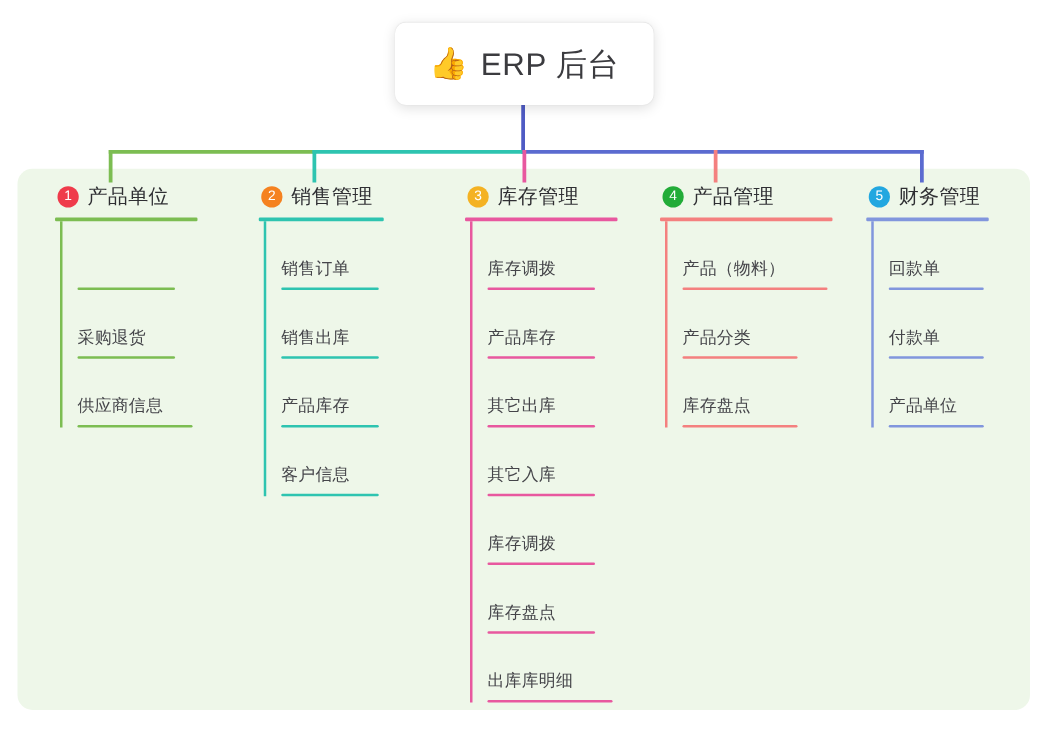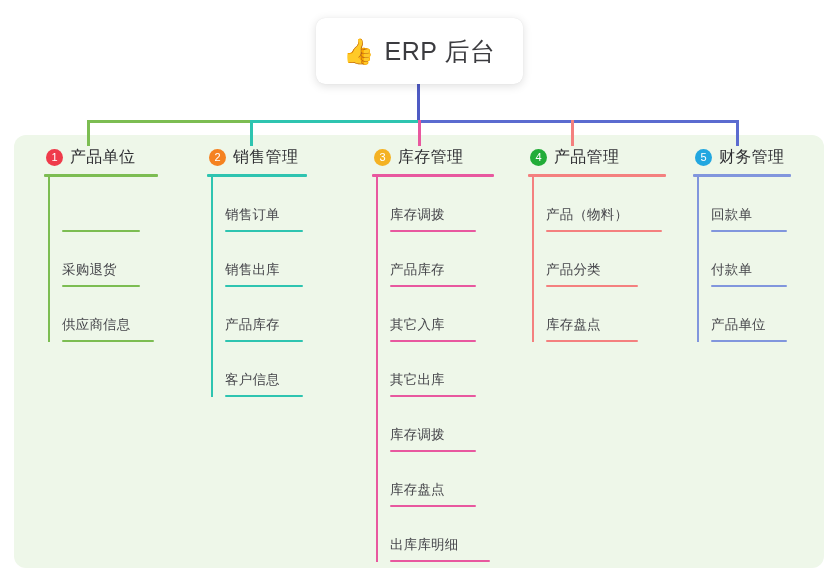--- a/index.html
+++ b/index.html
@@ -184,25 +184,25 @@
           <div class="spine" style="background: rgb(232, 88, 159);"></div>
           <div class="item">
             <div class="item-label">库存调拨</div>
             <div class="item-rule" style="background: rgb(232, 88, 159); width: 86px;"></div>
           </div>
           <div class="item">
             <div class="item-label">产品库存</div>
             <div class="item-rule" style="background: rgb(232, 88, 159); width: 86px;"></div>
           </div>
           <div class="item">
+            <div class="item-label">其它出库</div>
+            <div class="item-rule" style="background: rgb(232, 88, 159); width: 86px;"></div>
+          </div>
+          <div class="item">
             <div class="item-label">其它入库</div>
-            <div class="item-rule" style="background: rgb(232, 88, 159); width: 86px;"></div>
-          </div>
-          <div class="item">
-            <div class="item-label">其它出库</div>
             <div class="item-rule" style="background: rgb(232, 88, 159); width: 86px;"></div>
           </div>
           <div class="item">
             <div class="item-label">库存调拨</div>
             <div class="item-rule" style="background: rgb(232, 88, 159); width: 86px;"></div>
           </div>
           <div class="item">
             <div class="item-label">库存盘点</div>
             <div class="item-rule" style="background: rgb(232, 88, 159); width: 86px;"></div>
           </div>

